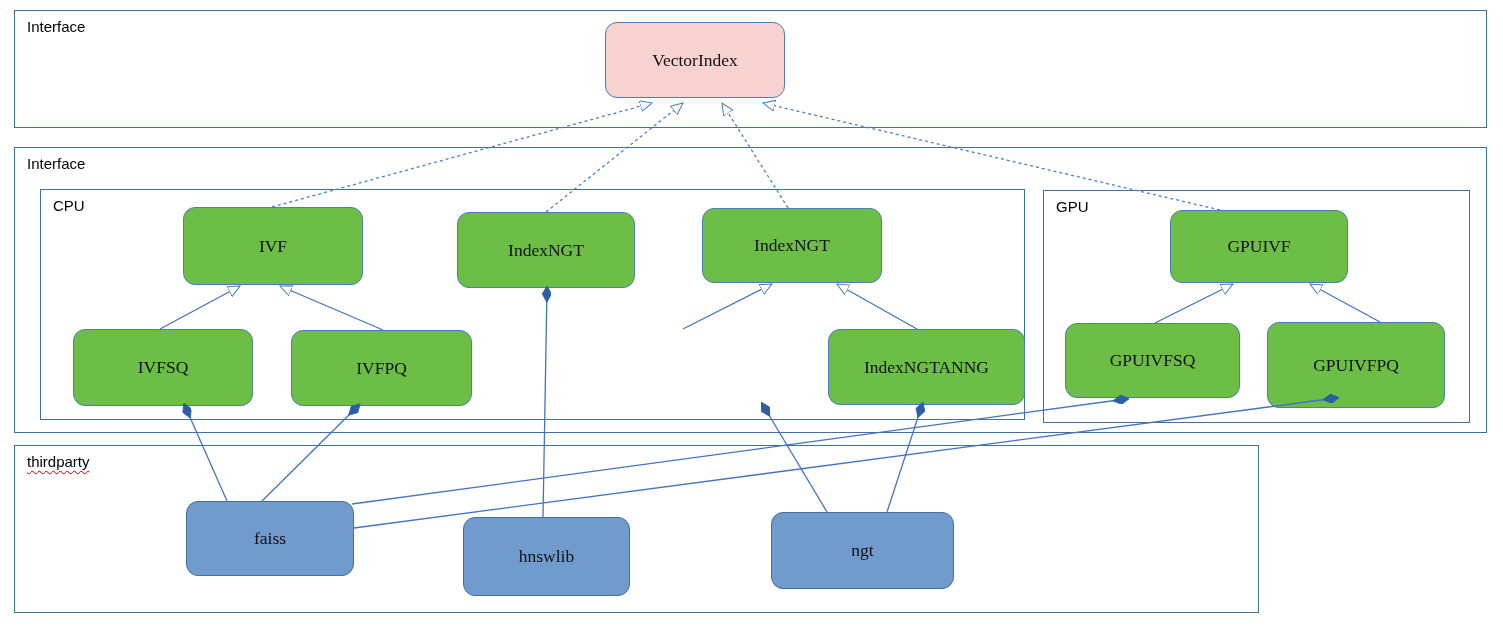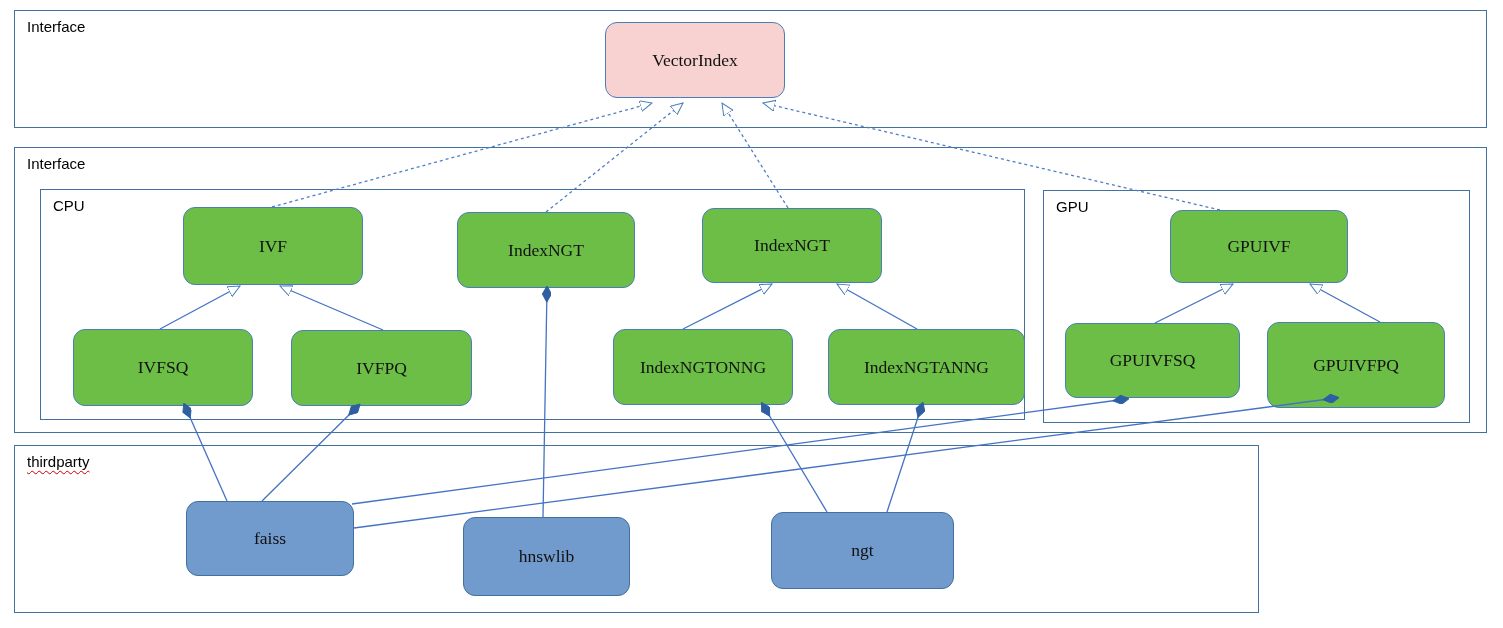--- a/index.html
+++ b/index.html
@@ -55,23 +55,20 @@
   <div class="node node-impl" style="left:1170px;top:210px;width:178px;height:73px">
     <span>GPUIVF</span>
   </div>
 
   <div class="node node-impl" style="left:73px;top:329px;width:180px;height:77px">
     <span>IVFSQ</span>
   </div>
   <div class="node node-impl" style="left:291px;top:330px;width:181px;height:76px">
     <span>IVFPQ</span>
   </div>
-  <div class="node node-impl" style="left:613px;top:329px;width:180px;height:76px">
-    <span>IndexNGTONNG</span>
-  </div>
   <div class="node node-impl" style="left:828px;top:329px;width:197px;height:76px">
     <span>IndexNGTANNG</span>
   </div>
   <div class="node node-impl" style="left:1065px;top:323px;width:175px;height:75px">
     <span>GPUIVFSQ</span>
   </div>
   <div class="node node-impl" style="left:1267px;top:322px;width:178px;height:86px">
     <span>GPUIVFPQ</span>
   </div>
 

